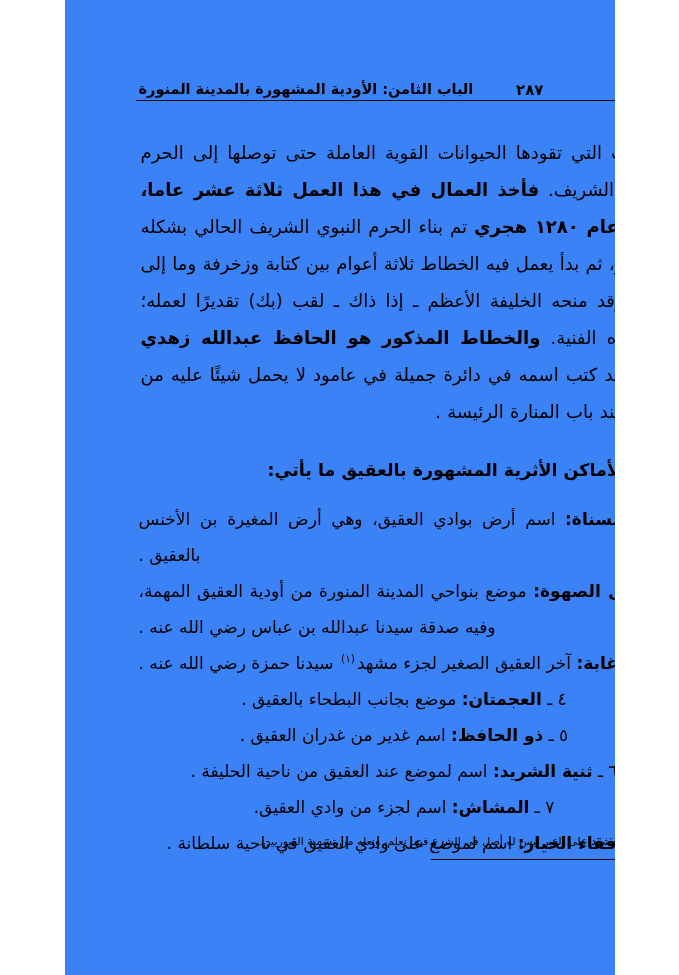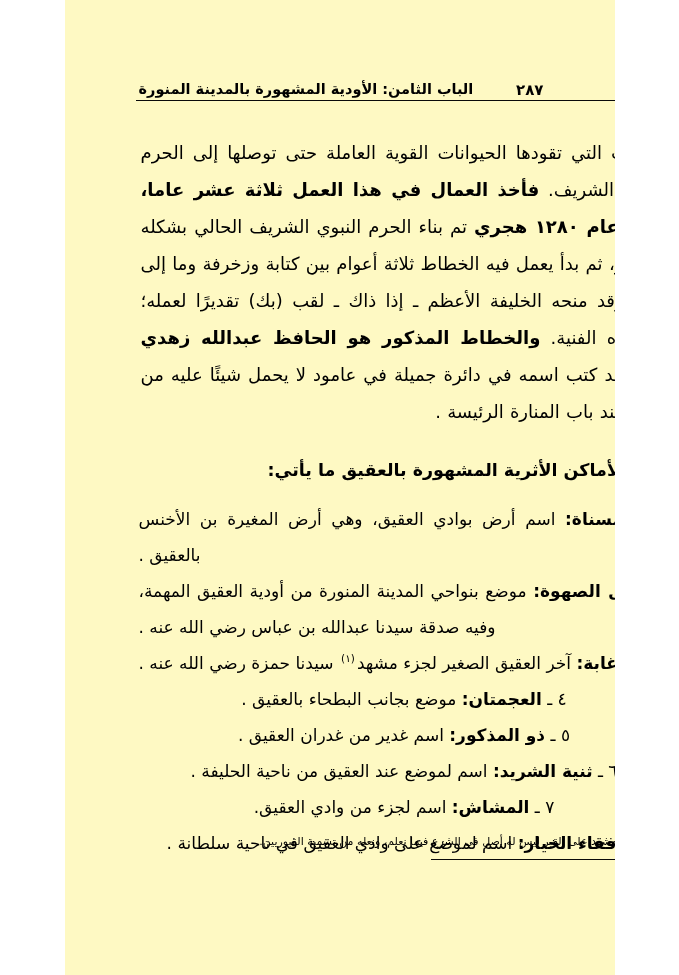--- a/index.html
+++ b/index.html
@@ -8,21 +8,21 @@
     padding: 0;
     background: #ffffff;
   }
   body {
     font-family: "DejaVu Sans", "Liberation Sans", sans-serif;
   }
   .page {
     position: relative;
     width: 550px;
     height: 975px;
-    background: #fef9c3;
+    background: #3b82f6;
     margin: 0 auto;
     overflow: hidden;
     color: #000000;
     box-sizing: border-box;
   }
 
   
   .running-head {
     position: absolute;
     top: 68px;
@@ -173,21 +173,21 @@
       <li class="num-item wraps"><span class="marker">٢ ـ</span>
         <span class="lbl">جبل الصهوة:</span><span> موضع بنواحي المدينة المنورة من أودية العقيق المهمة، وفيه صدقة سيدنا عبدالله بن عباس رضي الله عنه .</span></li>
 
       <li class="num-item wraps"><span class="marker">٣ ـ</span>
         <span class="lbl">زغابة:</span><span> آخر العقيق الصغير لجزء مشهد</span><sup class="fn-ref">(١)</sup><span> سيدنا حمزة رضي الله عنه .</span></li>
 
       <li class="num-item short"><span class="marker">٤ ـ</span>
         <span class="lbl">العجمتان:</span><span> موضع بجانب البطحاء بالعقيق .</span></li>
 
       <li class="num-item short"><span class="marker">٥ ـ</span>
-        <span class="lbl">ذو المذكور:</span><span> اسم غدير من غدران العقيق .</span></li>
+        <span class="lbl">ذو الحافظ:</span><span> اسم غدير من غدران العقيق .</span></li>
 
       <li class="num-item short"><span class="marker">٦ ـ</span>
         <span class="lbl">ثنية الشريد:</span><span> اسم لموضع عند العقيق من ناحية الحليفة .</span></li>
 
       <li class="num-item short"><span class="marker">٧ ـ</span>
         <span class="lbl">المشاش:</span><span> اسم لجزء من وادي العقيق.</span></li>
 
       <li class="num-item short"><span class="marker">٨ ـ</span>
         <span class="lbl">فقاء الخيار:</span><span> اسم لموضع على وادي العقيق في ناحية سلطانة .</span></li>
 

